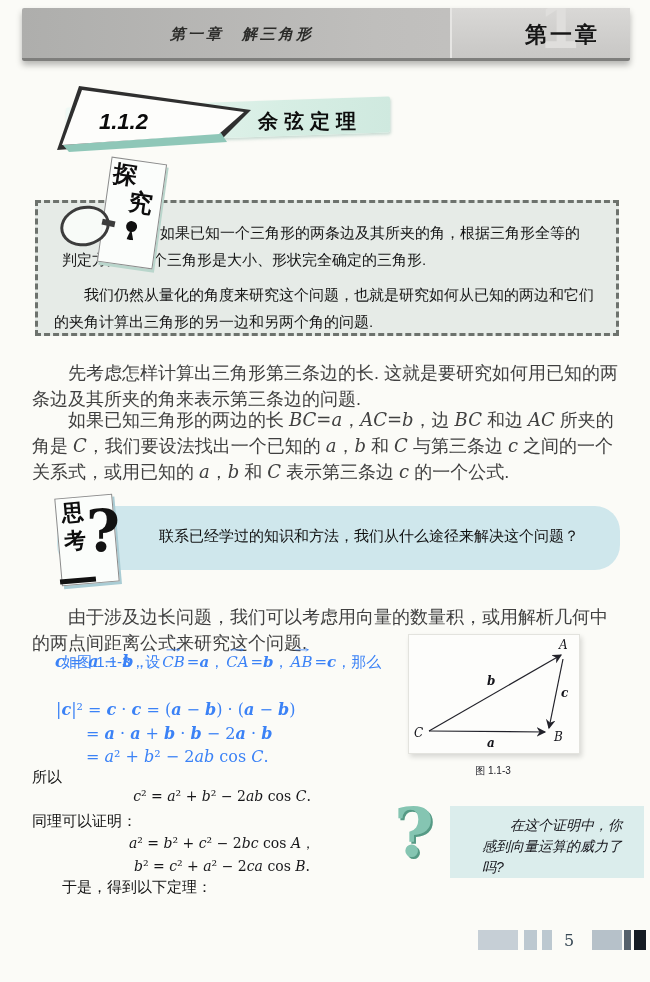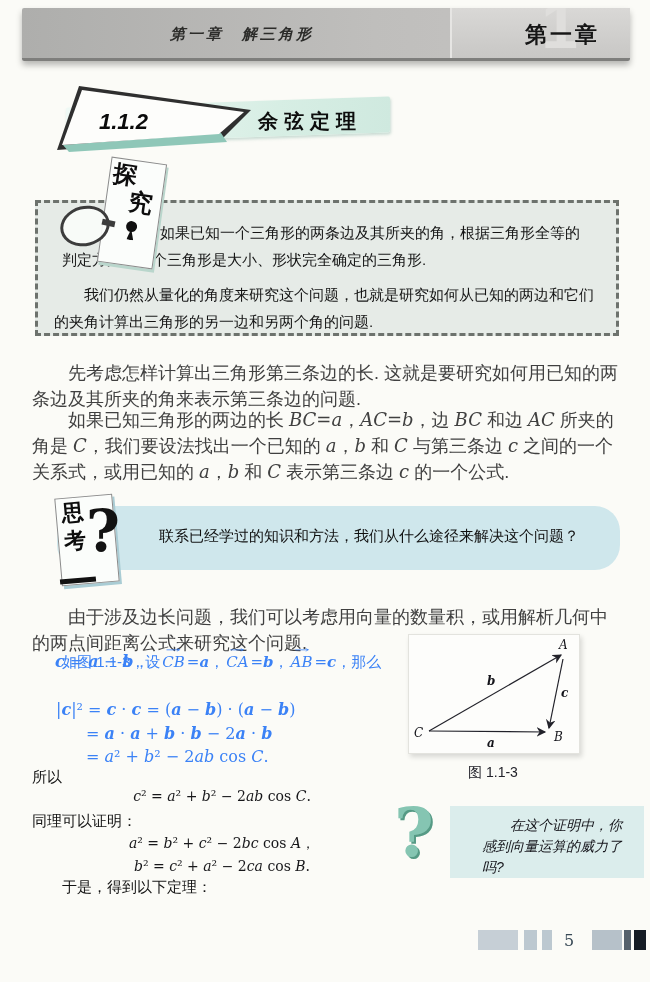--- a/index.html
+++ b/index.html
@@ -98,21 +98,21 @@
     content:"→";position:absolute;left:0;right:0;top:-0.95em;
     font-size:0.62em;font-style:normal;text-align:center;transform:scaleX(2.0);
   }
   
   .figure-box{
     position:absolute;left:408px;top:634px;width:170px;height:118px;
     background:#fdfdfb;border:1px solid #e3e3de;box-shadow:2px 3px 5px rgba(0,0,0,.14);
   }
   .figure-caption{
     position:absolute;left:408px;top:764px;width:170px;text-align:center;
-    font-size:14px;color:#22222a;font-family:"Liberation Sans",sans-serif;
+    font-size:10px;color:#22222a;font-family:"Liberation Sans",sans-serif;
   }
   
   .note-box{position:absolute;left:438px;top:806px;width:194px;height:72px;background:#dbedec;margin-left:12px;}
   .note-text{
     padding:9px 10px 0 32px;font-size:14px;line-height:21px;text-indent:2em;
     font-style:italic;color:#14141a;
   }
   .note-qmark{
     position:absolute;left:394px;top:798px;font-size:68px;font-weight:bold;line-height:1;
     color:#85c5b2;text-shadow:2px 2px 0 #569a85;font-family:"DejaVu Serif",serif;z-index:4;

